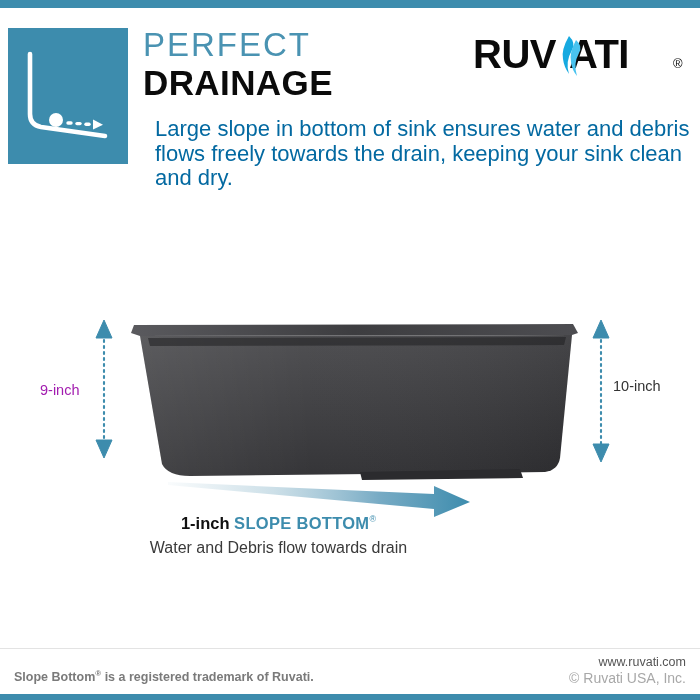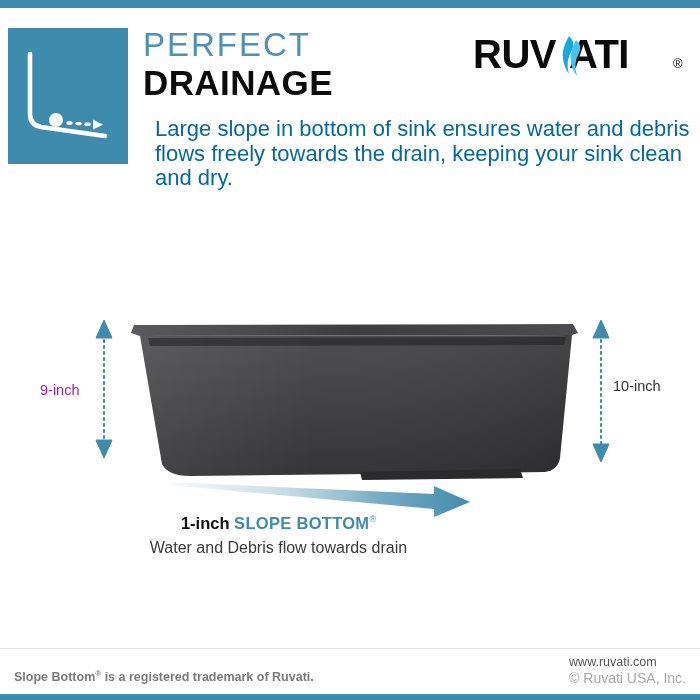--- a/index.html
+++ b/index.html
@@ -81,21 +81,21 @@
   .foot-rule {
     position:absolute; left:0; top:648px; width:700px; height:1px;
     background:#e3e3e3;
   }
   .foot-left {
     position:absolute; left:14px; top:669px;
     font-size:12.5px; color:#7a7a7a; font-weight:700; white-space:nowrap;
   }
   .foot-left .r { font-size:8px; vertical-align:super; }
   .foot-right {
-    position:absolute; right:14px; top:654px; 
+    position:absolute; right:14px; top:654px; text-align:right;
   }
   .foot-site {
     font-size:12.5px; color:#555; font-weight:400; white-space:nowrap;
     line-height:16px;
   }
   .foot-copy {
     font-size:14px; color:#a8a8a8; font-weight:300; white-space:nowrap;
     line-height:16px;
   }
 </style>

